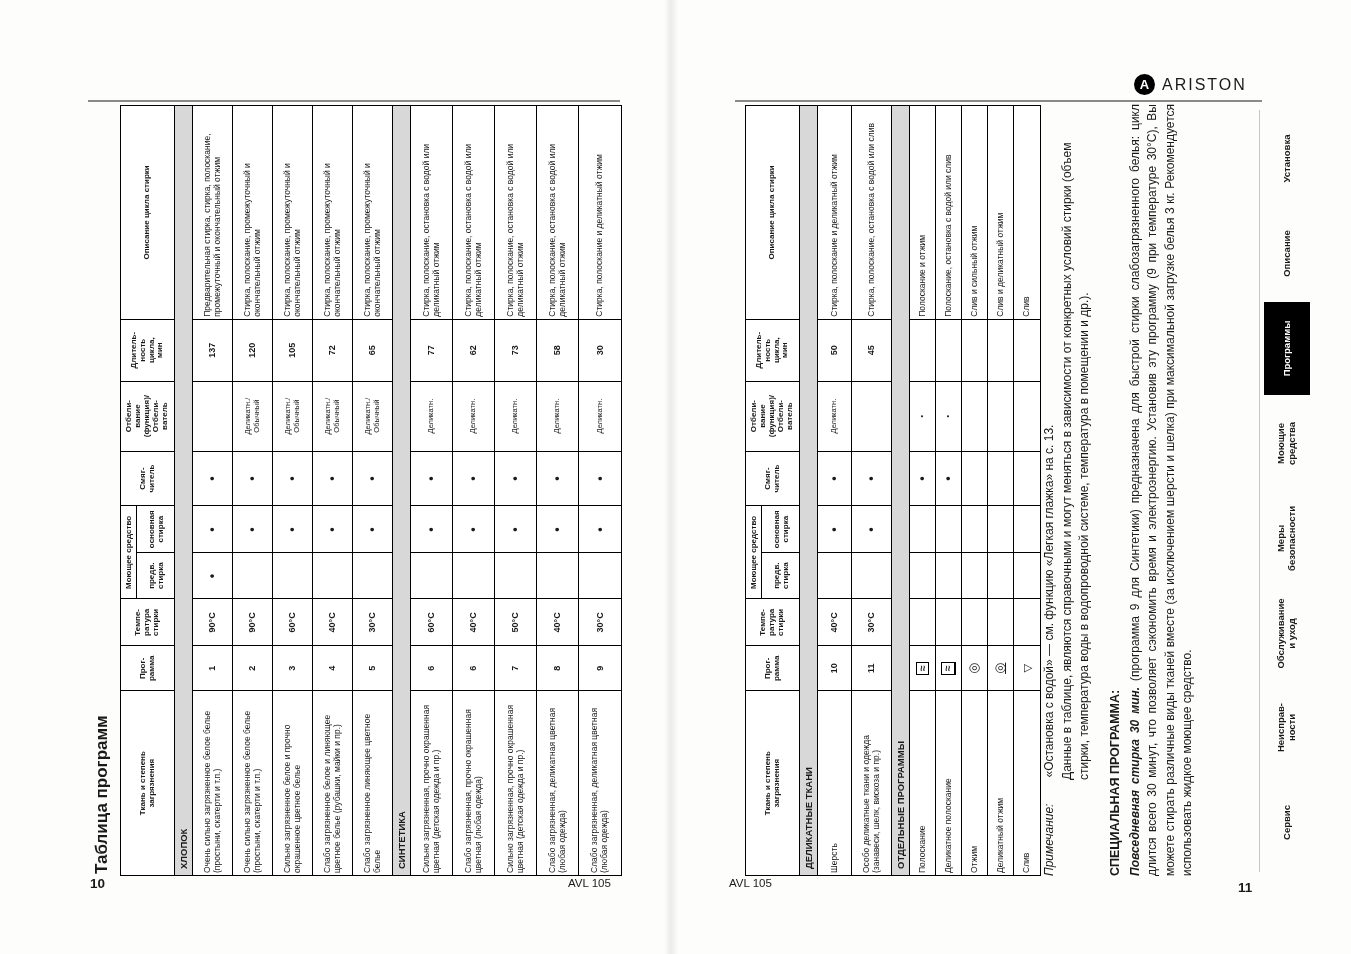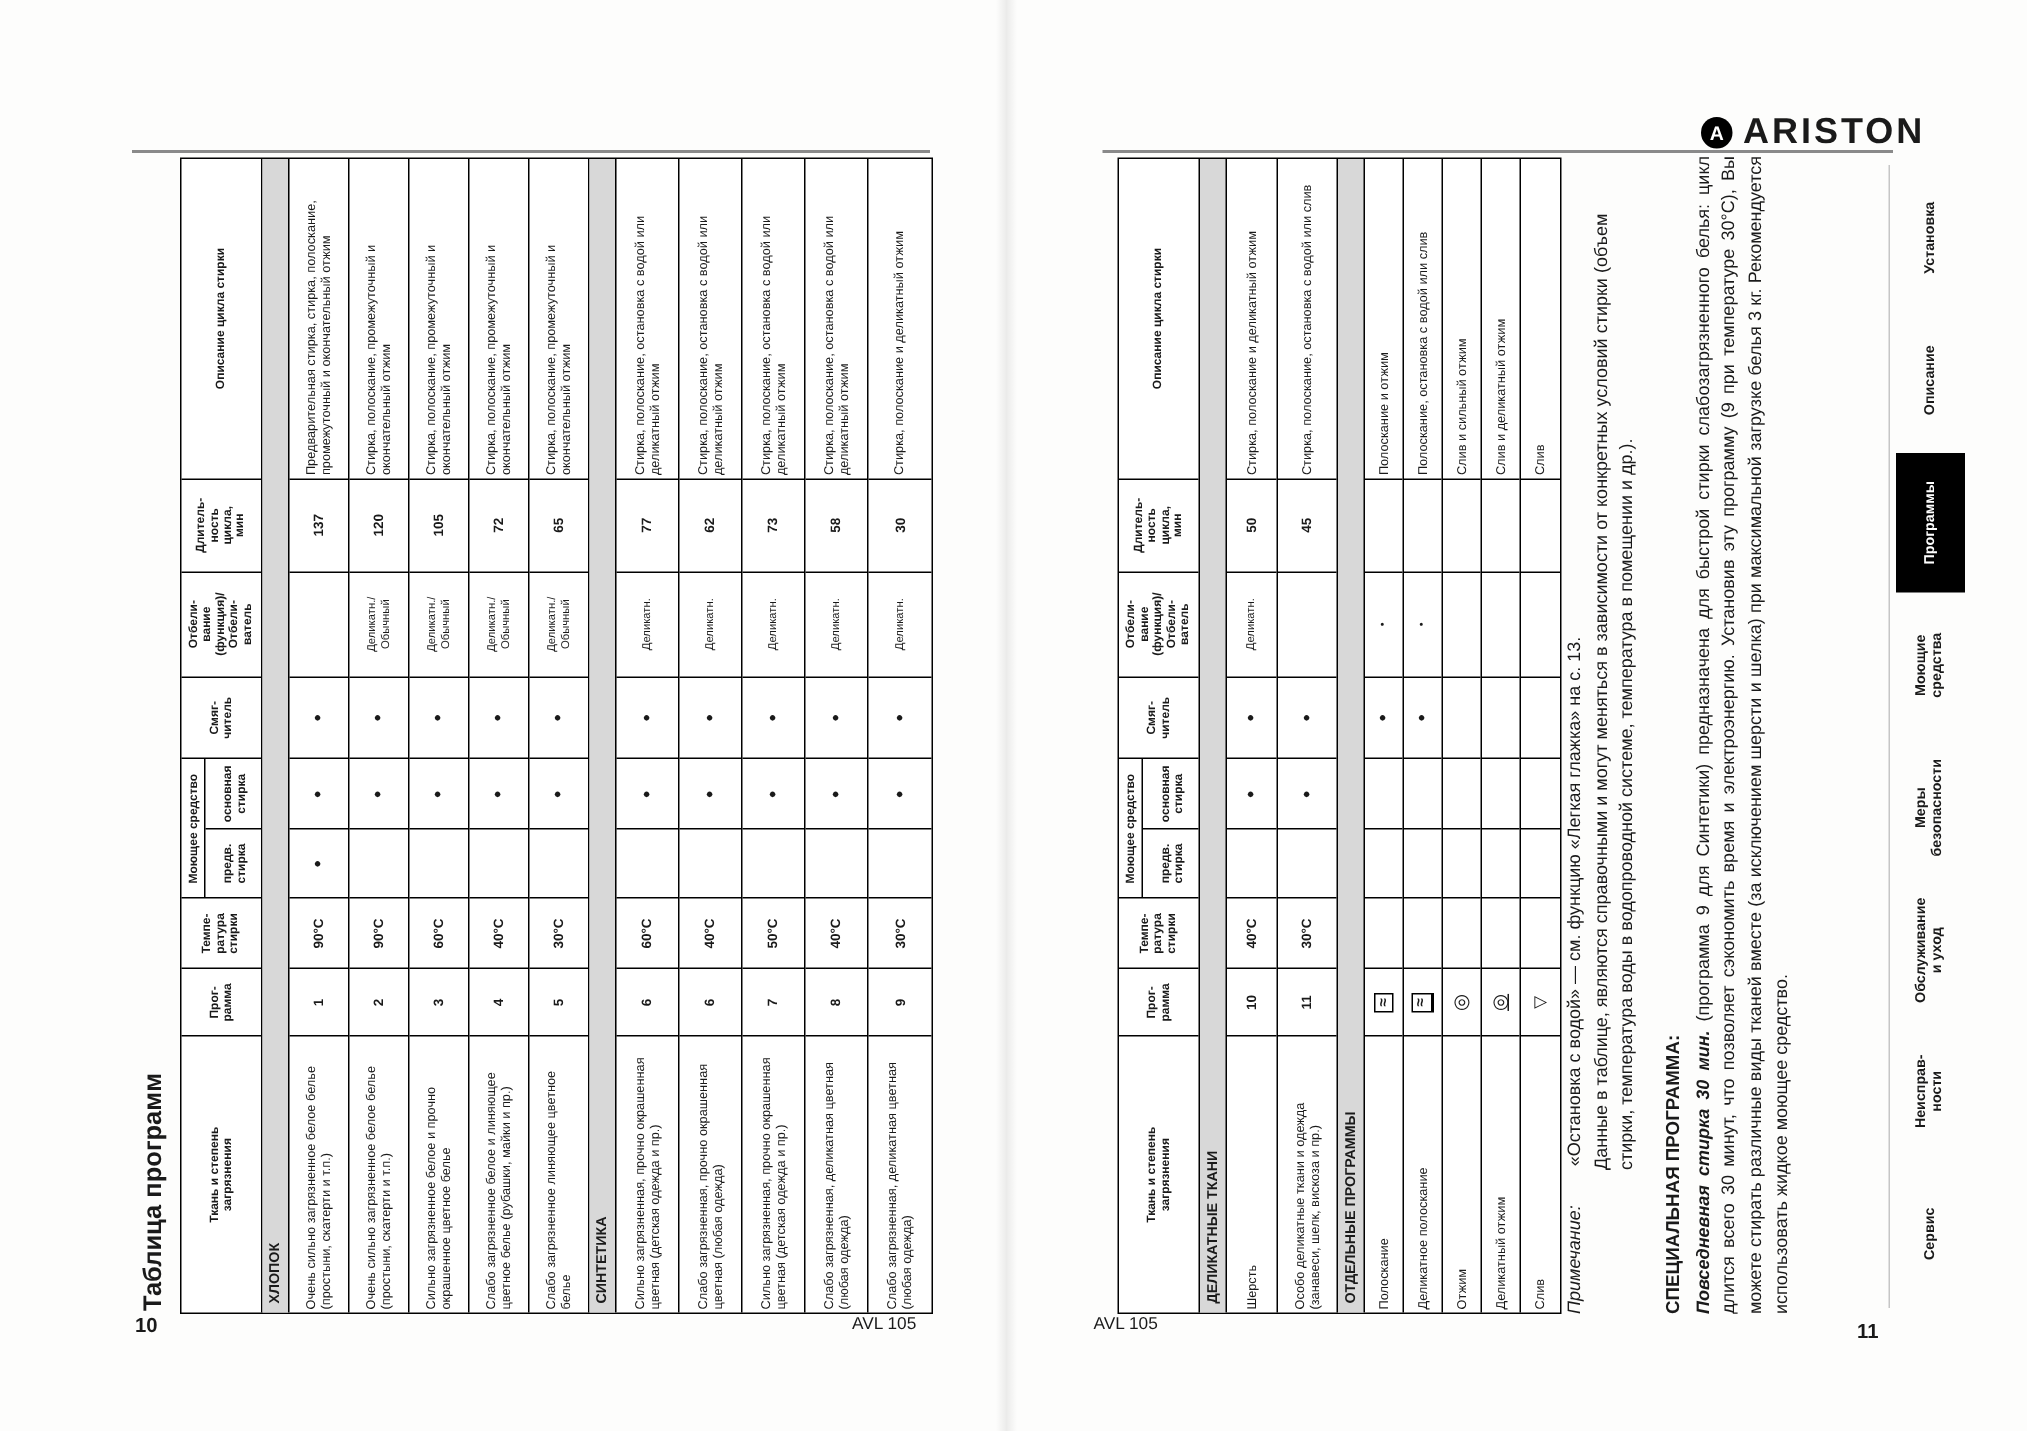--- a/index.html
+++ b/index.html
@@ -10,21 +10,21 @@
   }
   .seam { position:absolute; left:664px; top:0; width:14px; height:954px;
           background:linear-gradient(90deg,rgba(0,0,0,0) 0%,rgba(0,0,0,.07) 50%,rgba(0,0,0,0) 100%); }
   .rule { position:absolute; height:2px; background:#8a8a8a; }
   .rule-left { left:88px; top:100px; width:532px; }
   .rule-right { left:735px; top:100px; width:527px; }
 
   .brand { position:absolute; left:1134px; top:74px; display:flex; align-items:center; gap:7px; }
   .brand-mark { width:21px; height:21px; background:#000; color:#fff; border-radius:50%;
                 display:flex; align-items:center; justify-content:center; font-weight:bold; font-size:13px; }
-  .brand-text { font-size:24px; font-weight:bold; letter-spacing:2px; }
+  .brand-text { font-size:16px; font-weight:normal; letter-spacing:2px; }
 
   
   .rot { position:absolute; transform-origin:0 0; }
 
   .landscape-title { font-size:17px; font-weight:bold; height:32px; padding:4px 0 0 2px; }
 
   .ptable { width:771px; border:1.5px solid #000; background:#fff; }
   .trow { display:flex; border-bottom:1px solid #000; align-items:stretch; }
   .trow:last-child { border-bottom:none; }
   .cell { border-right:1px solid #000; display:flex; align-items:center; justify-content:center;

